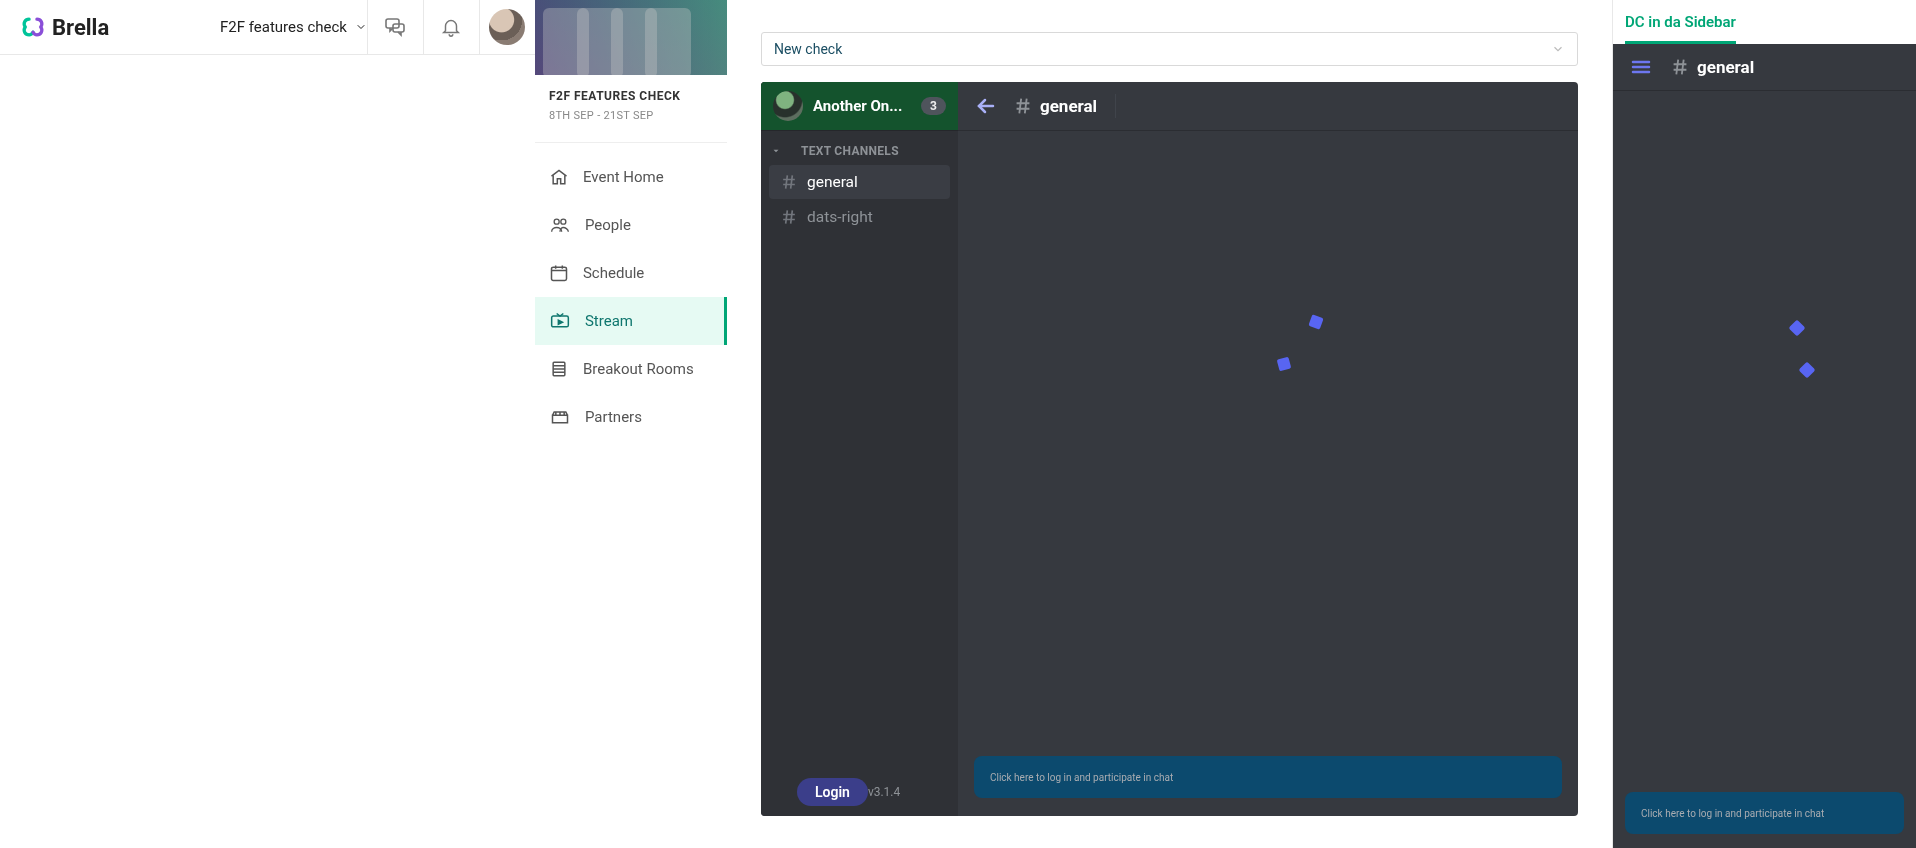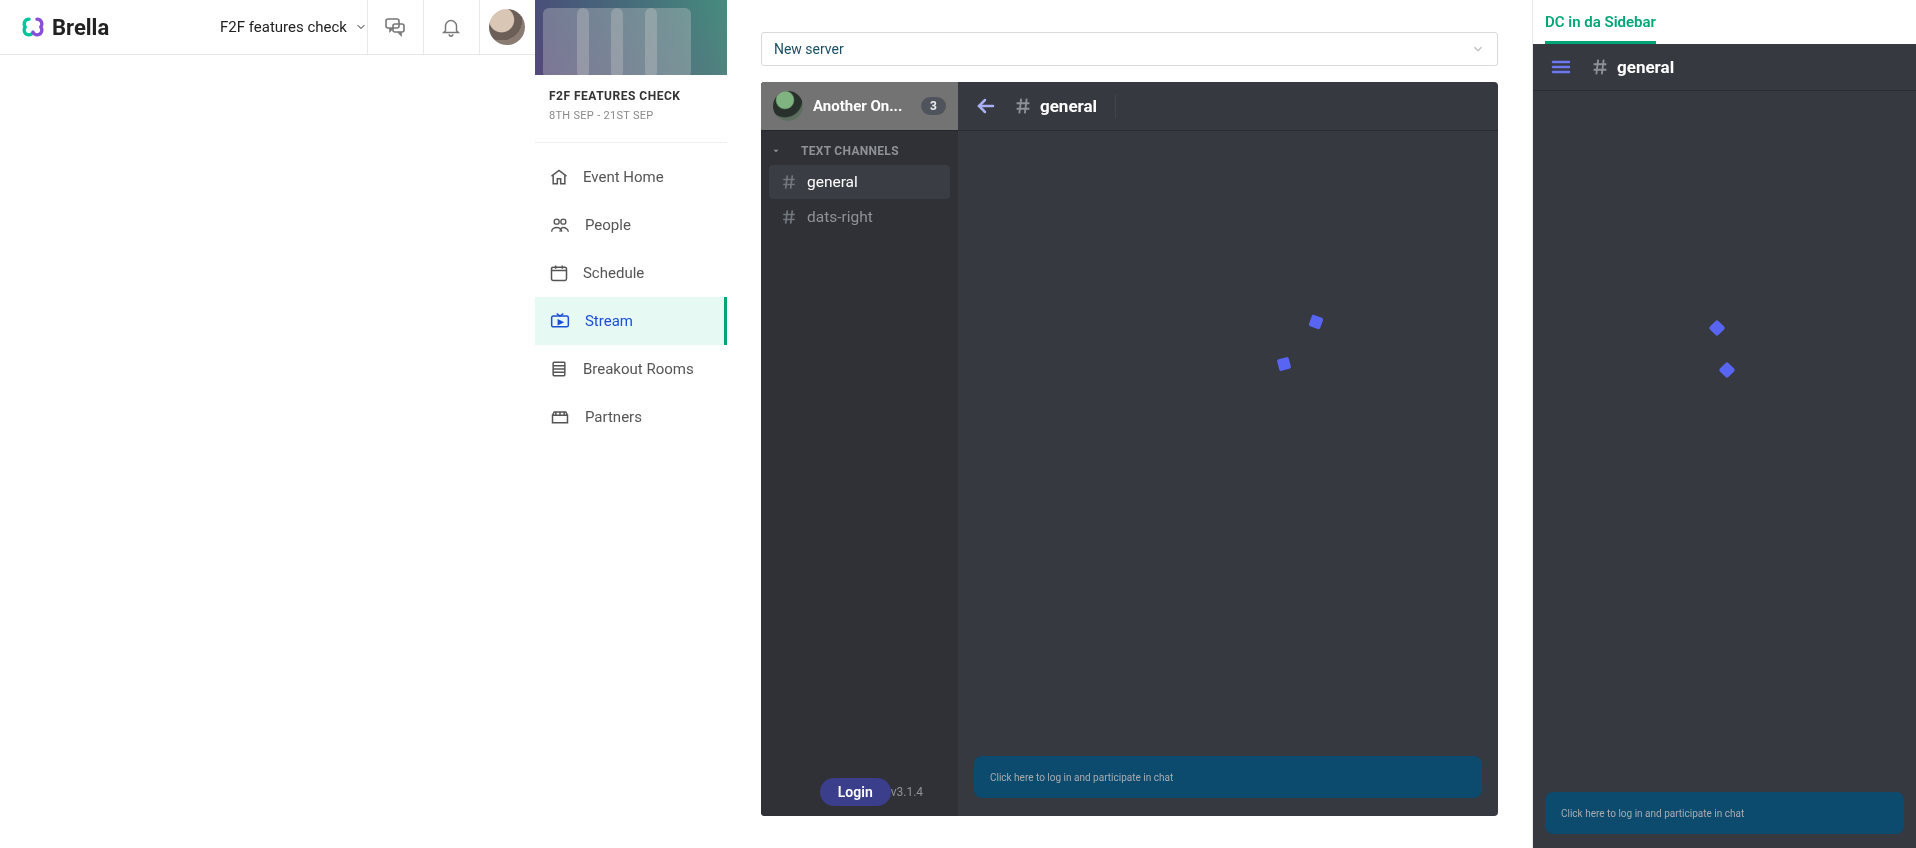--- a/index.html
+++ b/index.html
@@ -24,55 +24,55 @@
     
     .sidebar-left { width:192px; background:#fff; display:flex; flex-direction:column; }
     .event-hero { height:75px; background: linear-gradient(60deg, rgba(123,82,163,.55), rgba(0,180,160,.45)), linear-gradient(0deg, rgba(0,0,0,.2), rgba(0,0,0,.2)), linear-gradient(90deg,#2f4a5c,#a0867a); display:flex; gap:-10px; align-items:flex-start; padding:8px 8px; overflow:hidden; position:relative; }
     .person-silhouette { width:46px; height:70px; border-radius:6px; background: rgba(200,200,200,.35); margin-right:-12px; }
     .event-meta { padding:14px 14px 20px; border-bottom:1px solid #eee; }
     .event-title { font-size:12px; font-weight:700; letter-spacing:.5px; color:#333; text-transform:uppercase; }
     .event-dates { font-size:11px; color:#888; margin-top:6px; letter-spacing:.3px; }
     .nav { display:flex; flex-direction:column; padding-top:10px; }
     .nav-item { display:flex; align-items:center; gap:14px; padding:14px 14px; cursor:pointer; color:#555; font-size:15px; }
     .nav-item svg { flex-shrink:0; }
-    .nav-item.active { background:#e6faf3; color:#1d4ed8; border-right:3px solid #00a676; }
+    .nav-item.active { background:#e6faf3; color:#0f766e; border-right:3px solid #00a676; }
 
     
     .main { flex:1; display:flex; flex-direction:column; padding:32px 34px; background:#fff; overflow:hidden; }
     .server-select { height:34px; border:1px solid #d9d9d9; border-radius:3px; display:flex; align-items:center; padding:0 12px; color:#1b4e63; font-size:14px; justify-content:space-between; cursor:pointer; }
     .server-select .chev2 { color:#bbb; }
 
     
     .widget { margin-top:16px; flex:1; display:flex; background:#36393f; border-radius:4px; overflow:hidden; min-height:0; }
     .w-left { width:197px; background:#2f3136; display:flex; flex-direction:column; }
-    .w-hdr { height:48px; display:flex; align-items:center; gap:10px; padding:0 12px; background:#737373; box-shadow: 0 1px 0 rgba(0,0,0,.2); justify-content: space-between; }
+    .w-hdr { height:48px; display:flex; align-items:center; gap:10px; padding:0 12px; background:#14532d; box-shadow: 0 1px 0 rgba(0,0,0,.2); justify-content: space-between; }
     .guild-ico { width:30px; height:30px; border-radius:50%; background: radial-gradient(circle at 40% 30%, #7fb380 0 30%, #28312c 35% 60%, #5d6e5f 65% 100%); }
     .guild-name { color:#fff; font-weight:700; font-size:15px; flex:1; white-space:nowrap; overflow:hidden; text-overflow:ellipsis; }
     .badge { background:#4f545c; color:#eee; font-size:12px; font-weight:700; padding:2px 9px; border-radius:10px; }
     .sect-label { color:#8e9297; font-size:12px; font-weight:700; padding:14px 10px 6px; display:flex; align-items:center; gap:20px; letter-spacing:.3px; }
     .chan { display:flex; align-items:center; gap:8px; color:#8e9297; padding:7px 10px; margin:1px 8px; border-radius:4px; cursor:pointer; font-size:15.5px; }
     .chan.sel { background:#3a3d44; color:#fff; }
     .hash { color:#72767d; }
-    .w-left-footer { margin-top:auto; display:flex; align-items:center; justify-content:center; padding:10px 12px;margin-left:24px; }
+    .w-left-footer { margin-top:auto; display:flex; align-items:center; justify-content:flex-start; padding:10px 12px;margin-left:24px; }
     .login-btn { background:#3b3e8a; color:#fff; border:none; border-radius:16px; padding:6px 18px; font-size:14px; font-weight:600; cursor:pointer; }
     .ver { color:#8e9297; font-size:12px; }
 
     .w-main { flex:1; display:flex; flex-direction:column; min-width:0; }
     .w-main-hdr { height:48px; display:flex; align-items:center; gap:14px; padding:0 16px; box-shadow: 0 1px 0 rgba(0,0,0,.2); }
     .back-arrow { color:#a9b0f7; cursor:pointer; }
     .chan-title { color:#fff; font-weight:700; font-size:17px; display:flex; align-items:center; gap:6px; }
     .chan-title .hash { font-size:22px; font-weight:400; }
     .vline { width:1px; height:24px; background:#40444b; margin-left:4px; }
     .w-body { flex:1; position:relative; }
     .loader-dot { position:absolute; width:12px; height:12px; background:#5865f2; border-radius:2px; }
     .w-input-row { padding:0 16px 18px; }
     .w-input { background:#0c4a6e; border:none; color:#a9acb1; width:100%; height:42px; border-radius:8px; padding:0 16px; font-size:10px; text-align:left; cursor:pointer; }
 
     
-    .sidebar-right { width:384px; display:flex; flex-direction:column; border-left:1px solid #e8e8e8; background:#fff;justify-content:flex-end; }
+    .sidebar-right { width:304px; display:flex; flex-direction:column; border-left:1px solid #e8e8e8; background:#fff;justify-content:flex-end; }
     .tabbar { height:44px; display:flex; align-items:center; padding:0 12px; }
     .tab { color:#00a676; font-size:15px; font-weight:600; padding:12px 0 10px; border-bottom:3px solid #00a676; cursor:pointer; }
     .mini-widget { flex:1; display:flex; flex-direction:column; background:#36393f; min-height:0; }
     .mini-hdr { height:46px; display:flex; align-items:center; gap:16px; padding:0 16px; box-shadow: 0 1px 0 rgba(0,0,0,.2); }
     .burger { color:#6d77f0; cursor:pointer; }
     .mini-body { flex:1; position:relative; }
     .mini-input-row { padding:0 12px 14px; }
 
     svg { display:block; }
   </style>
@@ -194,21 +194,21 @@
                 <path d="M3 10h18v9H3zM3 10l2-4h14l2 4M7 10V6M12 10V6M17 10V6"></path>
               </svg>
             </span>
             <span>Partners</span>
           </div>
         </div>
     </div>
 
     <div class="main">
       <div class="server-select">
-        <span>New server</span>
+        <span>New check</span>
         <span class="chev2">
           <svg width="14" height="14" viewBox="0 0 24 24">
               <path d="M6 9l6 6 6-6" stroke="currentColor" stroke-width="2" fill="none"></path>
             </svg>
         </span>
       </div>
 
       <div class="widget">
 
         <div class="w-left">

